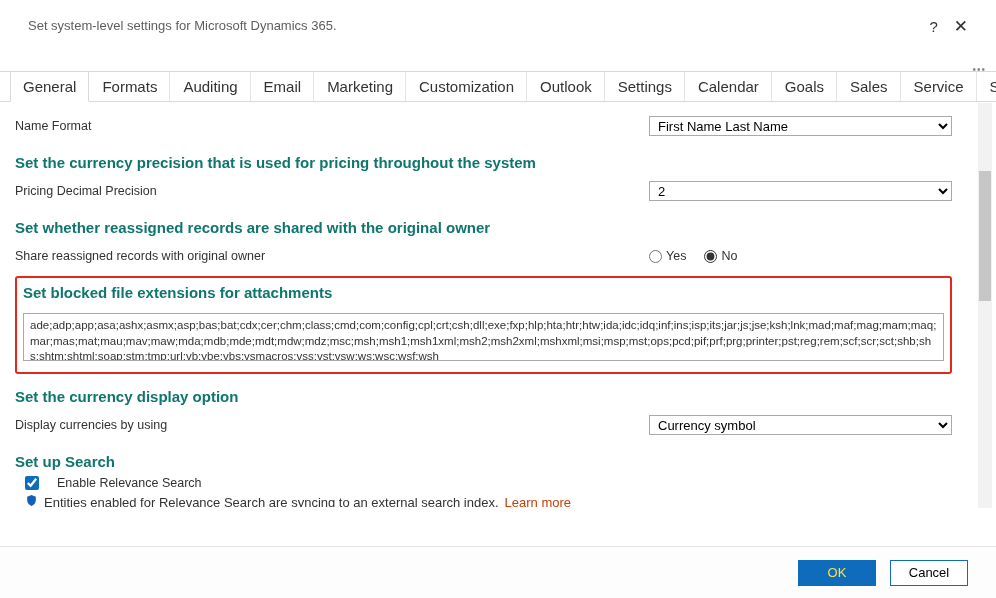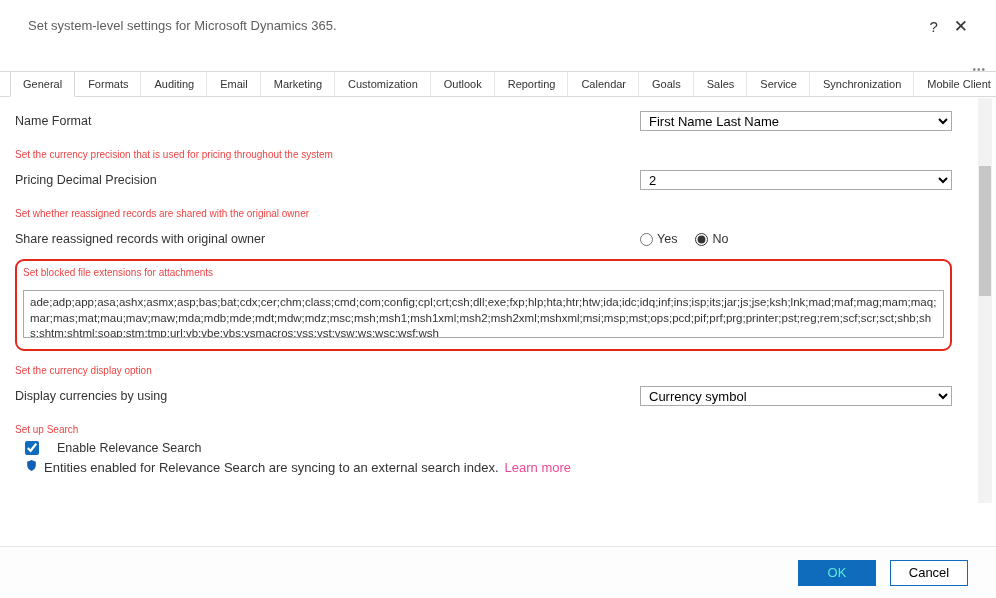--- a/index.html
+++ b/index.html
@@ -51,21 +51,21 @@
   }
   .tabs {
     display: flex;
     border-top: 1px solid #d9d9d9;
     border-bottom: 1px solid #d9d9d9;
     margin-top: 28px;
     padding-left: 10px;
   }
   .tab {
     padding: 6px 12px;
-    font-size: 11px;
+    font-size: 15px;
     color: #333;
     cursor: pointer;
     border-right: 1px solid #e5e5e5;
     border-left: 1px solid transparent;
     white-space: nowrap;
   }
   .tab.active {
     background: #fff;
     border-left: 1px solid #d9d9d9;
     border-right: 1px solid #d9d9d9;
@@ -81,44 +81,45 @@
     padding: 10px 24px 0 15px;
     height: 100%;
     overflow: hidden;
     width: 976px;
   }
   .row {
     display: flex;
     align-items: center;
     min-height: 28px;
     margin-bottom: 6px;
+    gap: 9px;
   }
   .row .label { flex: 0 0 625px; font-size: 12.5px; color: #333; }
   .row .ctrl  { flex: 1; }
   .section-h {
-    font-weight: 400;
-    font-size: 10px;
+    font-weight: 700;
+    font-size: 15px;
     margin-top: 14px;
     margin-bottom: 6px;
-    color: #ef4444;
+    color: #0f766e;
   }
   select {
     width: 100%;
     height: 20px;
     font-family: inherit;
     font-size: 13px;
     border: 1px solid #aaa;
     padding: 1px 4px;
     background: #fff;
   }
   .radio-group { display: flex; gap: 18px; align-items: center; font-size: 12.5px;}
   .radio-group label { display:flex; align-items:center; gap:4px; cursor:pointer;}
   .highlight-box {
     border: 2px solid #E5261A;
-    border-radius: 9px;
+    border-radius: 3px;
     padding: 6px 6px 8px 6px;
     margin-top: 4px;
   }
   .highlight-box .section-h { margin-top: 0; }
   .ext-textarea {
     width: 100%;
     border: 1px solid #aaa;
     font-family: inherit;
     font-size: 11.5px;
     padding: 4px 6px;
@@ -126,21 +127,21 @@
     line-height: 1.35;
     margin-top: 6px;
     color: #333;
     height: 48px;
     overflow:hidden;
     word-break: break-all;
   }
   .checkbox-line { display:flex; align-items:center; gap:18px; margin: 4px 0 4px 10px; font-size:12.5px;}
   .info-line { display:flex; align-items:center; gap:6px; margin: 4px 0 12px 10px; font-size:13px;}
   .shield-icon { color:#1160B7; font-size:13px; }
-  .link { color:#ec4899; cursor:pointer; }
+  .link { color:#c2410c; cursor:pointer; }
   .scrollbar {
     position:absolute;
     right:4px; top:1px;
     width:14px; height:100%;
     background:#f2f2f2;
   }
   .scroll-thumb {
     position:absolute;
     left:1px; right:1px;
     top:68px; height:130px;
@@ -164,21 +165,21 @@
     min-width:78px;
     height:26px;
     font-size:13px;
     border:1px solid #0F6CBD;
     background:#fff;
     color:#000000;
     cursor:pointer;
   }
   .btn.primary {
     background:#0F6CBD;
-    color:#5eead4;
+    color:#fde047;
   }
   input[type=checkbox]{ accent-color:#0F6CBD; width:14px; height:14px;}
   input[type=radio]{ accent-color:#333; width:13px; height:13px;}
 </style>
 </head>
 <body>
 
 <div class="header">
   <div class="header-sub">Set system-level settings for Microsoft Dynamics 365.</div>
   <div class="header-icons">
@@ -189,21 +190,21 @@
 </div>
 
 <div class="tabs" id="tabs-container">
     <div class="tab active">General</div>
     <div class="tab">Formats</div>
     <div class="tab">Auditing</div>
     <div class="tab">Email</div>
     <div class="tab">Marketing</div>
     <div class="tab">Customization</div>
     <div class="tab">Outlook</div>
-    <div class="tab">Reporting</div>
+    <div class="tab">Settings</div>
     <div class="tab">Calendar</div>
     <div class="tab">Goals</div>
     <div class="tab">Sales</div>
     <div class="tab">Service</div>
     <div class="tab">Synchronization</div>
     <div class="tab">Mobile Client</div>
   </div>
 
 <div class="body-wrap">
   <div class="content">

